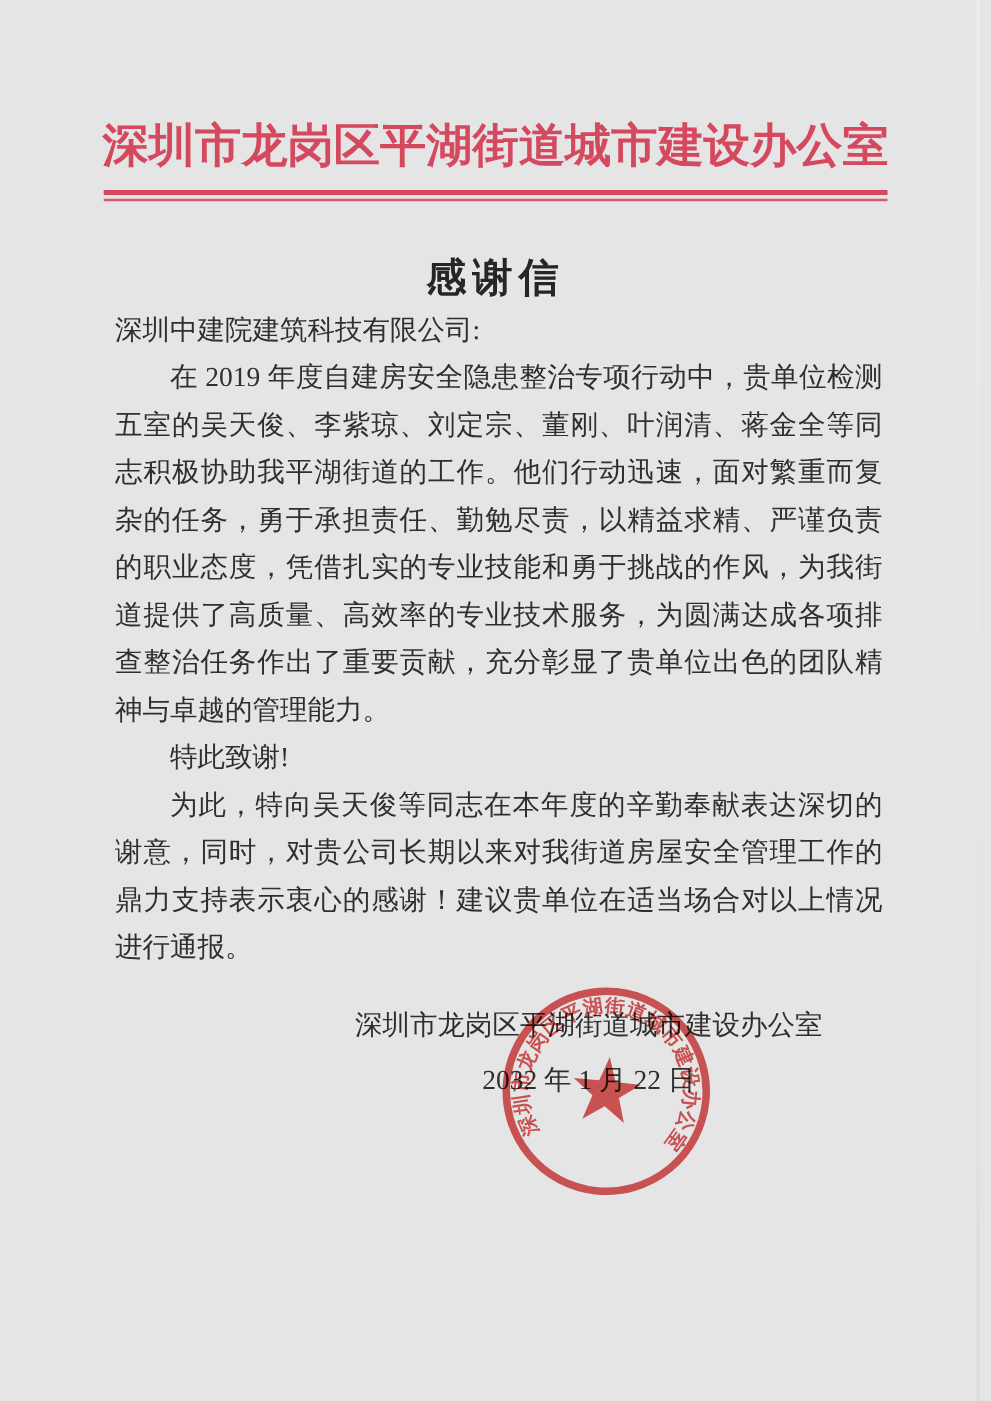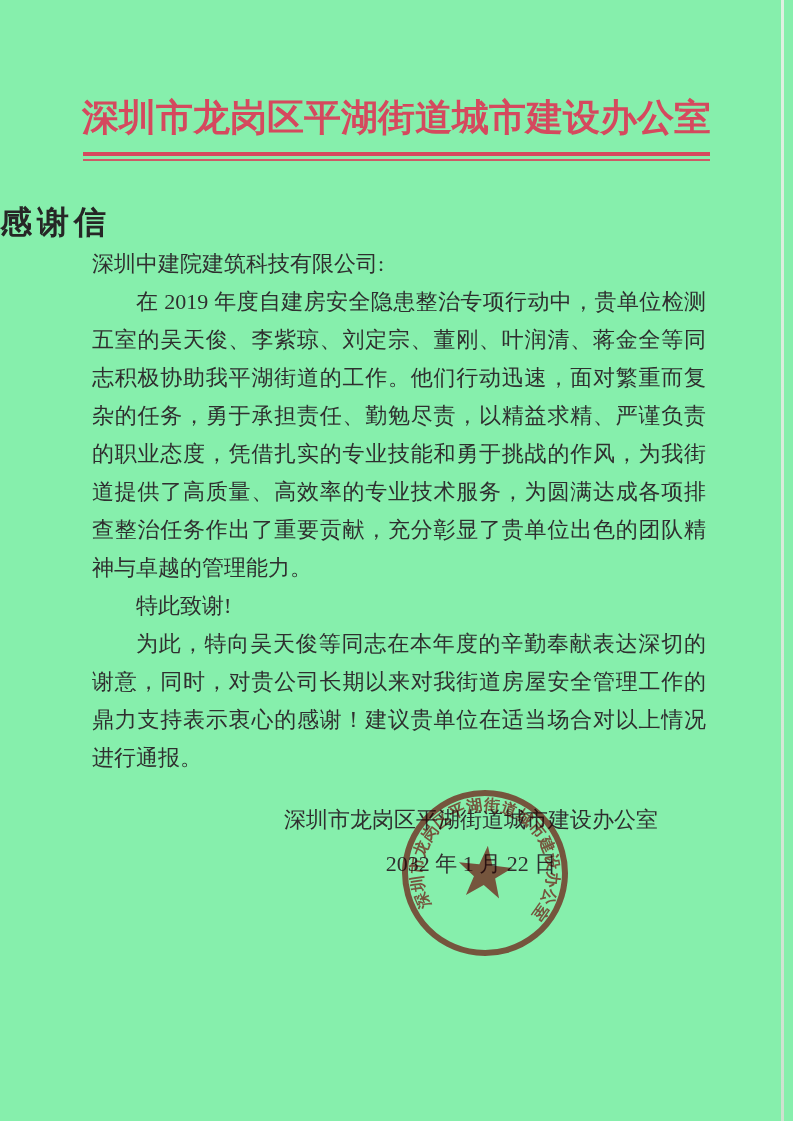--- a/index.html
+++ b/index.html
@@ -1,21 +1,21 @@
 <!DOCTYPE html>
 <html><head>
 <meta charset="utf-8">
 <style>
   html, body { margin: 0; padding: 0; background: #ffffff; }
   .page {
     position: relative;
     width: 793px;
     height: 1121px;
     margin: 0 auto;
-    background: #86efac;
+    background: #e5e5e5;
     font-family: "Liberation Serif", "DejaVu Serif", serif;
     overflow: hidden;
   }
   
   .scan-edge {
     position: absolute;
     top: 0; bottom: 0;
     right: 9px;
     width: 3px;
     background: linear-gradient(to bottom, #eef0ea 0%, #e3e7df 60%, #d9ded5 100%);
@@ -29,21 +29,21 @@
     font-size: 37px;
     font-weight: bold;
     letter-spacing: 0px;
     line-height: 1.2;
   }
   .rules { width: 627px; margin: 12px auto 0; }
   .rule-thick { height: 4px; background: #d5495e; }
   .rule-thin  { height: 2px; background: #d5495e; margin-top: 3px; opacity: .9; }
   .letter-title {
     margin: 40px 0 0;
-    text-align: left;
+    text-align: center;
     font-size: 32px;
     font-weight: bold;
     letter-spacing: 5px;
     color: #262626;
   }
   .body-text {
     width: 614px;
     margin-left: 92px;
     font-size: 22px;
     line-height: 38px;

